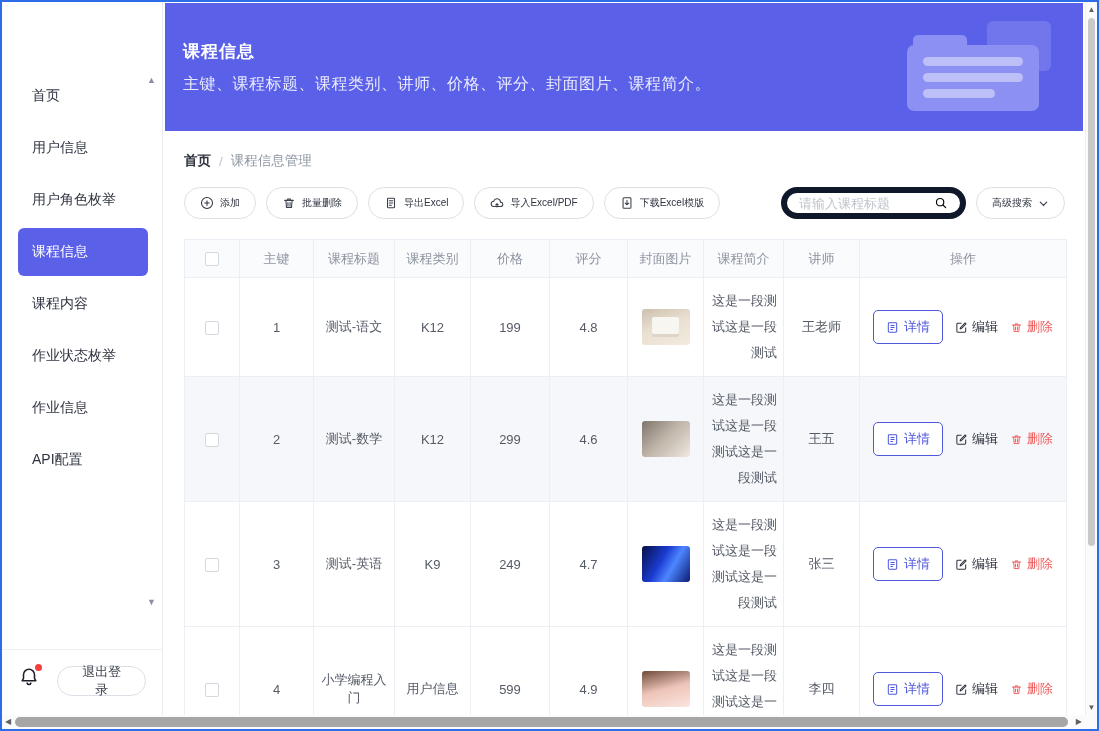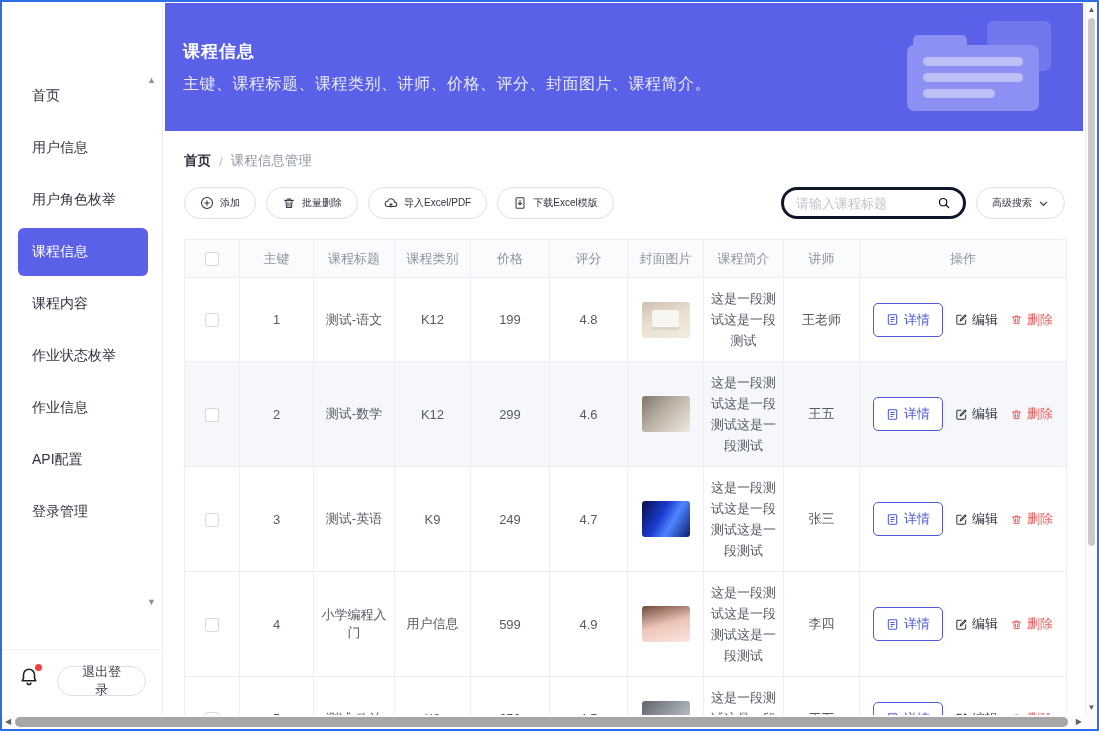--- a/index.html
+++ b/index.html
@@ -54,35 +54,35 @@
   .breadcrumb { margin-top:21px; font-size:13.5px; display:flex; align-items:center; }
   .bc-home { color:#2f3440; font-weight:bold; cursor:pointer; }
   .bc-sep { color:#c0c4cc; margin:0 8px; }
   .bc-cur { color:#8e96a3; }
 
   .toolbar { margin-top:17px; display:flex; align-items:center; gap:10px; }
   .pill { display:inline-flex; align-items:center; gap:6px; height:32px; padding:0 15px;
           border:1px solid #dcdfe6; border-radius:16px; background:#fff; font-size:10px;
           color:#2f3440; cursor:pointer; white-space:nowrap; }
   .pill svg { width:14px; height:14px; stroke:#3a3f4a; }
-  .search-box { margin-left:auto; width:185px; height:32px; border:3px solid #0f172a;
+  .search-box { margin-left:auto; width:185px; height:32px; border:6px solid #0f172a;
                 border-radius:16px; display:flex; align-items:center; padding:0 12px; gap:6px; }
   .search-box input { flex:1; border:none; outline:none; font-size:13px; color:#3a3f4a;
                       font-family:inherit; min-width:0; background:transparent; }
   .search-box input::placeholder { color:#c0c4cc; }
   .search-box svg { width:14px; height:14px; stroke:#b8bdc6; flex:none; cursor:pointer; }
   .adv-btn svg { width:11px; height:11px; stroke:#3a3f4a; }
 
   
   table { margin-top:20px; width:882px; border-collapse:collapse; table-layout:fixed;
           font-size:13px; color:#555b66; }
   th, td { border:1px solid #ebeef5; text-align:center; vertical-align:middle; padding:8px 4px; }
   thead th { background:#fafbfc; color:#8d93a0; font-weight:normal; height:38px; }
   tbody tr.stripe { background:#f5f7fa; }
-  td.intro-cell { line-height:21px; padding:10px 6px; }
+  td.intro-cell { line-height:26px; padding:10px 6px;text-align:right; }
   .checkbox { display:inline-block; width:14px; height:14px; border:1px solid #d4d8df;
               border-radius:2px; background:#fff; cursor:pointer; vertical-align:middle; }
   .cover { width:48px; height:36px; border-radius:3px; display:inline-block;
            vertical-align:middle; position:relative; overflow:hidden; }
   .c1 { background:linear-gradient(160deg,#cdbfae 0%,#e9dfd0 45%,#f2ebdf 100%); }
   .c1::after { content:""; position:absolute; left:10px; top:8px; width:27px; height:17px;
                background:#f8f6f1; border-radius:2px; box-shadow:0 3px 0 #ddd5c8; }
   .c2 { background:linear-gradient(135deg,#80756c 0%,#bdb2a6 45%,#efe9e1 100%); }
   .c3 { background:linear-gradient(120deg,#071048 0%,#1b3bd0 40%,#4d86ff 62%,#0a1c6e 100%); }
   .c4 { background:linear-gradient(165deg,#6e4a3a 0%,#eec4b8 50%,#fae6df 100%); }
@@ -138,23 +138,20 @@
         </div>
       <div class="side-item">
           <span>作业状态枚举</span>
         </div>
       <div class="side-item">
           <span>作业信息</span>
         </div>
       <div class="side-item">
           <span>API配置</span>
         </div>
-      <div class="side-item">
-          <span>登录管理</span>
-        </div>
     </nav>
     <div class="side-scroll down">▼</div>
     <div class="sidebar-footer">
       <span class="bell-wrap">
         <svg viewBox="0 0 20 20" fill="none" stroke="currentColor" stroke-width="1.4" stroke-linejoin="round" stroke-linecap="round">
             <path d="M10 3a5 5 0 0 0-5 5v3.2L3.8 13.5h12.4L15 11.2V8a5 5 0 0 0-5-5z"></path>
             <path d="M8.3 15.6a1.8 1.8 0 0 0 3.4 0"></path>
           </svg>
         <span class="bell-dot"></span>
       </span>
@@ -192,20 +189,27 @@
               <circle cx="8" cy="8" r="6.3" stroke="currentColor"></circle>
               <path d="M8 5v6M5 8h6" stroke="currentColor"></path>
             </svg>
           <span>添加</span>
         </button>
         <button class="pill">
           <svg viewBox="0 0 16 16" fill="none" stroke="currentColor" stroke-width="1.2" stroke-linecap="round">
               <path d="M3 5h10M6.5 5V3.5h3V5M4.5 5l.6 8h5.8l.6-8M6.8 7.5v3.5M9.2 7.5v3.5"></path>
             </svg>
           <span>批量删除</span>
+        </button>
+        <button class="pill">
+          <svg viewBox="0 0 16 16" fill="none" stroke="currentColor" stroke-width="1.2" stroke-linecap="round">
+              <rect x="4" y="2.5" width="8" height="11" rx="1"></rect>
+              <path d="M6 5.5h4M6 8h4M6 10.5h2.5"></path>
+            </svg>
+          <span>导出Excel</span>
         </button>
         <button class="pill">
           <svg viewBox="0 0 16 16" fill="none" stroke="currentColor" stroke-width="1.2" stroke-linejoin="round" stroke-linecap="round">
               <path d="M4.5 12a3 3 0 0 1-.3-6A4 4 0 0 1 12 7a2.5 2.5 0 0 1 .3 5z"></path>
               <path d="M8 12.5V9M6.6 10.2L8 8.8l1.4 1.4"></path>
             </svg>
           <span>导入Excel/PDF</span>
         </button>
         <button class="pill">
           <svg viewBox="0 0 16 16" fill="none" stroke="currentColor" stroke-width="1.2" stroke-linejoin="round" stroke-linecap="round">

